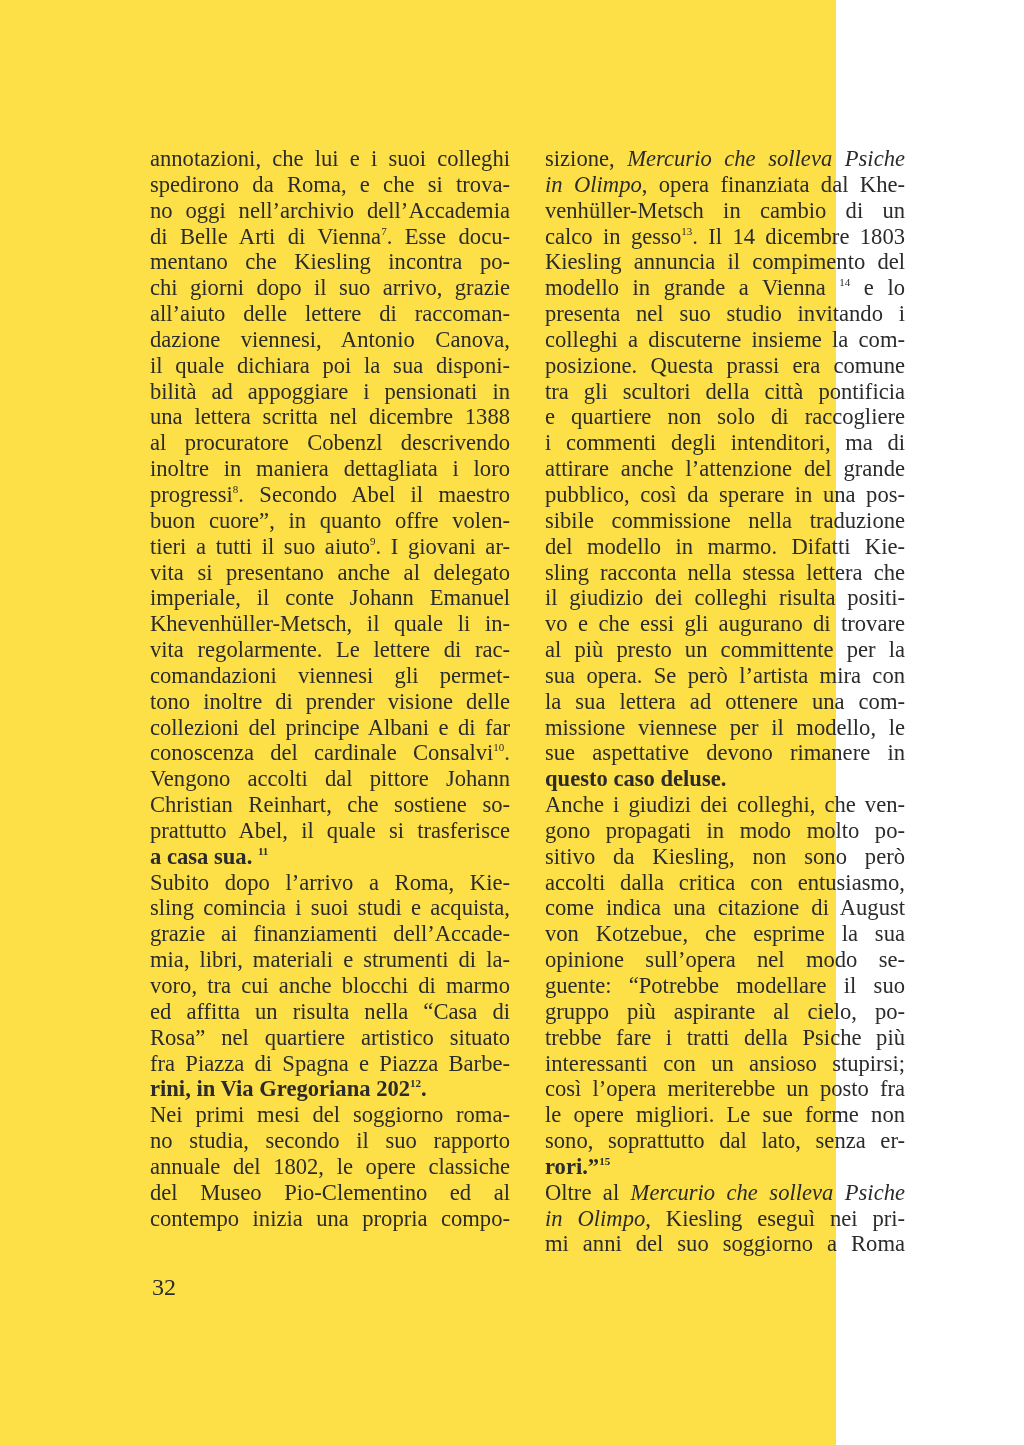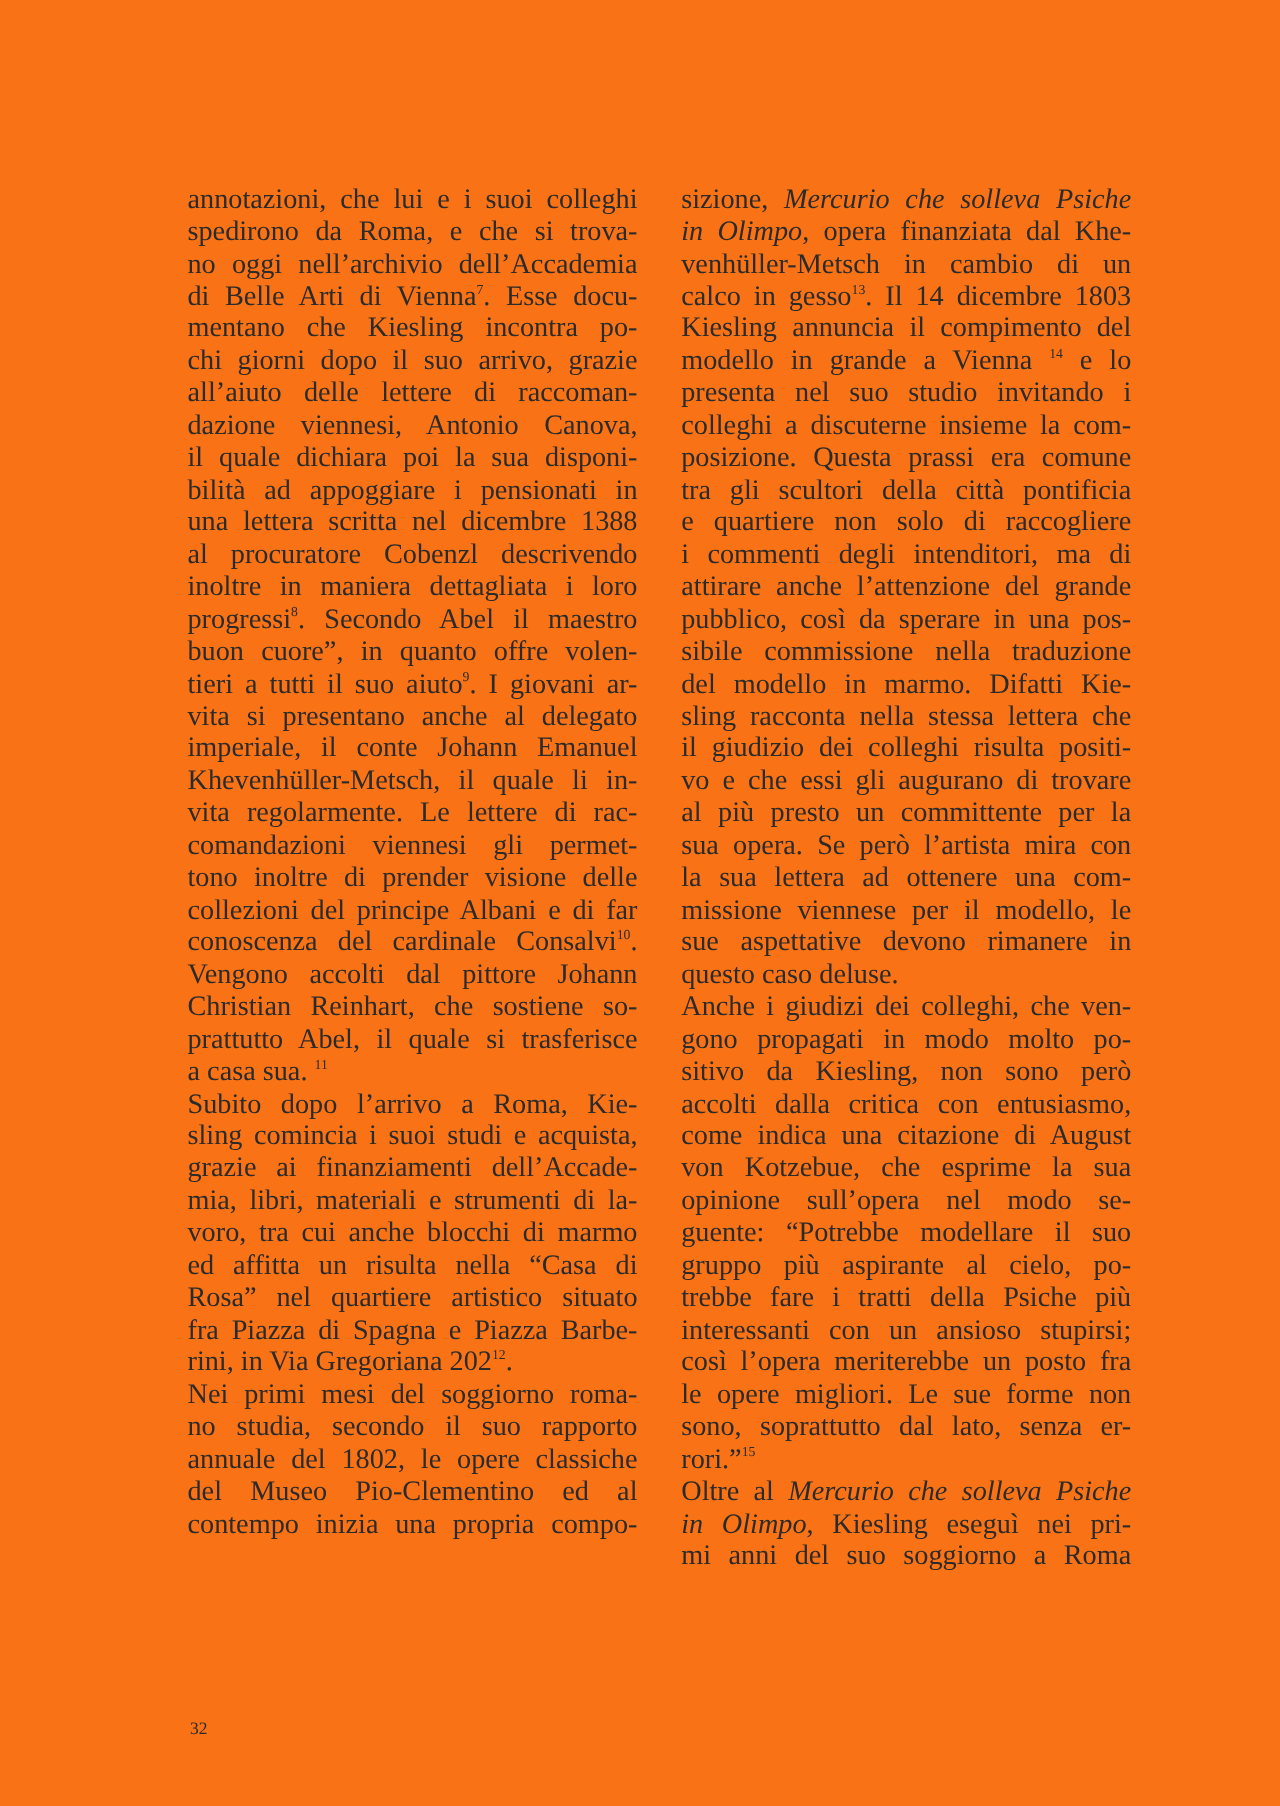--- a/index.html
+++ b/index.html
@@ -1,29 +1,29 @@
 <!DOCTYPE html>
 <html><head>
 <meta charset="utf-8">
 <style>
   html, body { margin: 0; padding: 0; background: #ffffff; }
   body { width: 1024px; height: 1445px; position: relative; overflow: hidden;
          font-family: "DejaVu Serif", "Liberation Serif", serif; color: #2a2a2a; }
-  .page { position: absolute; left: 0; top: 0; width: 1024px; height: 1445px; background: #f97316; }
+  .page { position: absolute; left: 0; top: 0; width: 836px; height: 1445px; background: #fde047; }
   .col { position: absolute; top: 146px; width: 360px;
          font-family: "Liberation Serif", "DejaVu Serif", serif;
          font-size: 22.6px; line-height: 25.85px; text-align: justify; color: #2b2b2b; }
   .col.left { left: 150px; }
   .col.right { left: 545px; }
   .line { display: block; white-space: nowrap; text-align: justify; text-align-last: justify; height: 25.85px; overflow: visible; }
-  .line.last { text-align-last: left; }
+  .line.last { text-align-last: left; font-weight: bold; }
   sup { font-size: 11px; vertical-align: 0; position: relative; top: -9px; line-height: 0; }
   em { font-style: italic; margin-top: 32px; }
-  .pagenum { position: absolute; left: 152px; top: 1376px; font-family: "Liberation Serif", serif;
-             font-size: 14px; color: #2b2b2b; }
+  .pagenum { position: absolute; left: 152px; top: 1274px; font-family: "Liberation Serif", serif;
+             font-size: 24px; color: #2b2b2b; }
 </style>
 </head>
 <body>
 
 <div class="page">
   <div class="col left" id="col-left">
       <span class="line">annotazioni, che lui e i suoi colleghi</span>
       <span class="line">spedirono da Roma, e che si trova-</span>
       <span class="line">no oggi nell’archivio dell’Accademia</span>
       <span class="line">di Belle Arti di Vienna<sup>7</sup>. Esse docu-</span>

